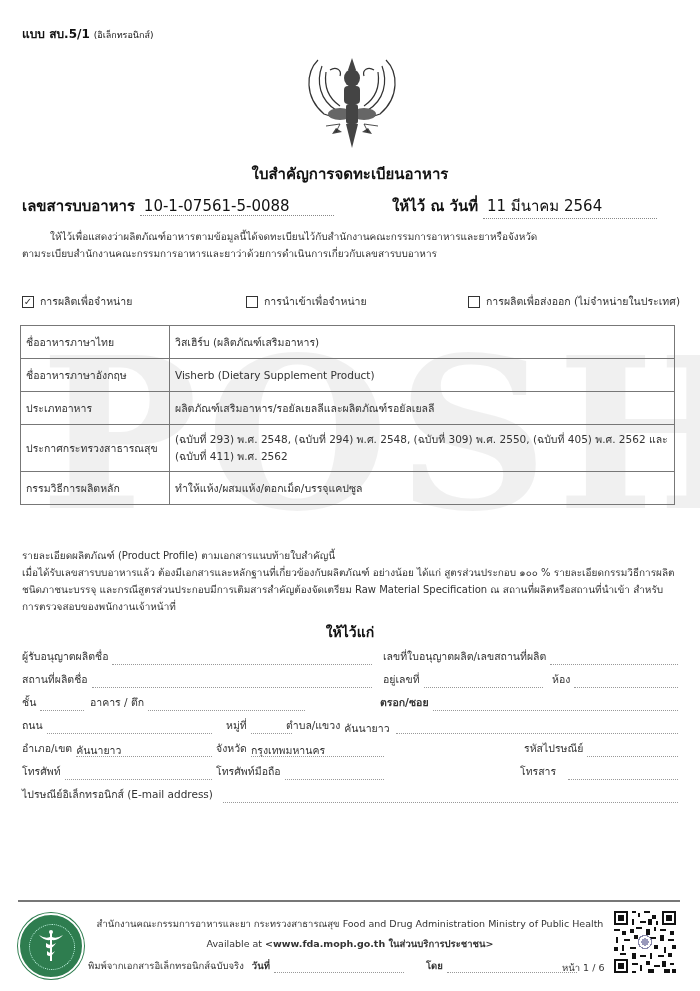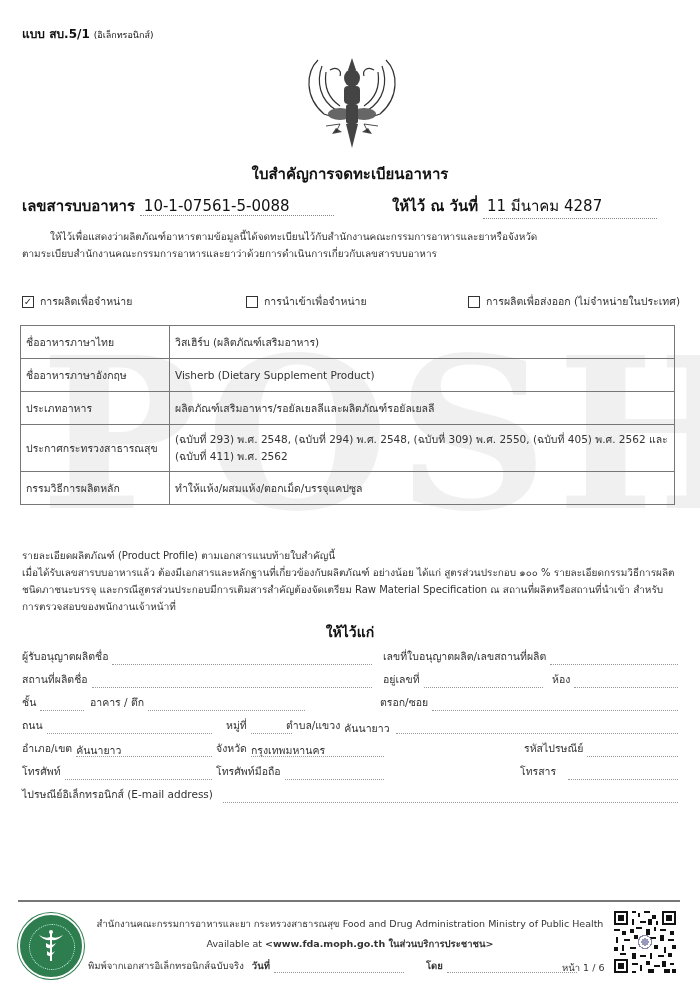--- a/index.html
+++ b/index.html
@@ -66,21 +66,21 @@
 </svg>
 
 <div class="abs title">ใบสำคัญการจดทะเบียนอาหาร</div>
 
 <div class="abs row1" style="left:22px;">
   <span class="lbl">เลขสารบบอาหาร</span>
   <span class="underline" style="display:inline-block;width:190px;padding-left:4px;">10-1-07561-5-0088</span>
 </div>
 <div class="abs row1" style="left:392px;">
   <span class="lbl">ให้ไว้ ณ วันที่</span>
-  <span class="underline" style="display:inline-block;width:170px;padding-left:4px;">11 มีนาคม 4287</span>
+  <span class="underline" style="display:inline-block;width:170px;padding-left:4px;">11 มีนาคม 2564</span>
 </div>
 
 <div class="abs para" style="top:228px; text-indent:28px; width:660px;">ให้ไว้เพื่อแสดงว่าผลิตภัณฑ์อาหารตามข้อมูลนี้ได้จดทะเบียนไว้กับสำนักงานคณะกรรมการอาหารและยาหรือจังหวัด</div>
 <div class="abs para" style="top:245px; width:660px;">ตามระเบียบสำนักงานคณะกรรมการอาหารและยาว่าด้วยการดำเนินการเกี่ยวกับเลขสารบบอาหาร</div>
 
 <div class="abs checks" style="left:22px;">
   <span class="cb">✓</span>
   <span>การผลิตเพื่อจำหน่าย</span>
 </div>
 <div class="abs checks" style="left:246px;">
@@ -150,21 +150,21 @@
 
 <div class="abs fld" style="left:22px; top:694px; width:62px;">
   <span>ชั้น</span>
   <span class="line"></span>
 </div>
 <div class="abs fld" style="left:90px; top:694px; width:215px;">
   <span>อาคาร / ตึก</span>
   <span class="line"></span>
 </div>
 <div class="abs fld" style="left:310px; top:694px; width:368px;">
-  <span style="margin-left:70px;">ตรอก/ซอย</span>
+  <span style="margin-left:70px;font-weight:bold;">ตรอก/ซอย</span>
   <span class="line"></span>
 </div>
 
 <div class="abs fld" style="left:22px; top:717px; width:190px;">
   <span>ถนน</span>
   <span class="line"></span>
 </div>
 <div class="abs fld" style="left:226px; top:717px; width:66px;">
   <span>หมู่ที่</span>
   <span class="line"></span>

